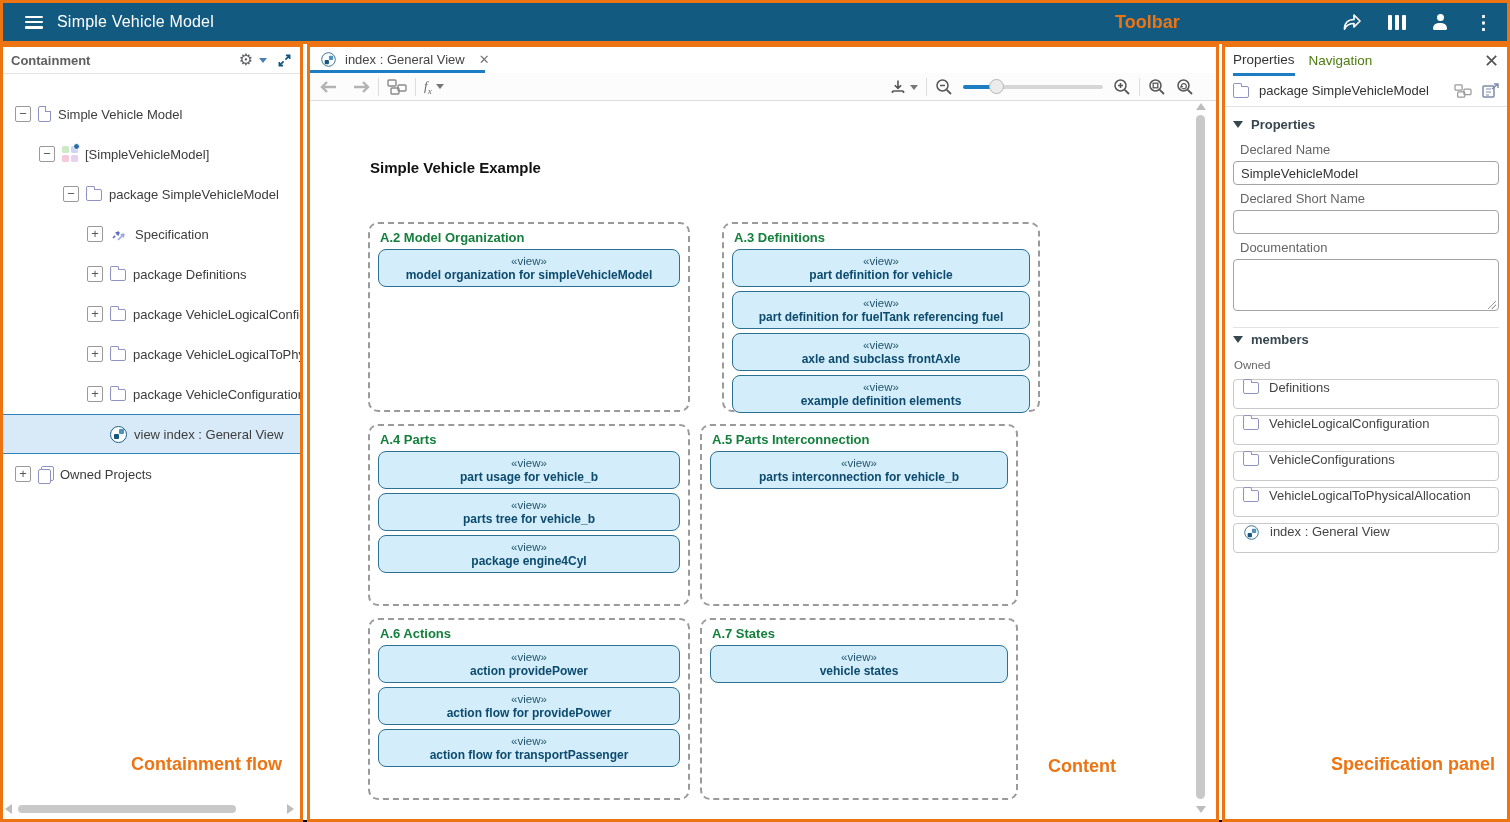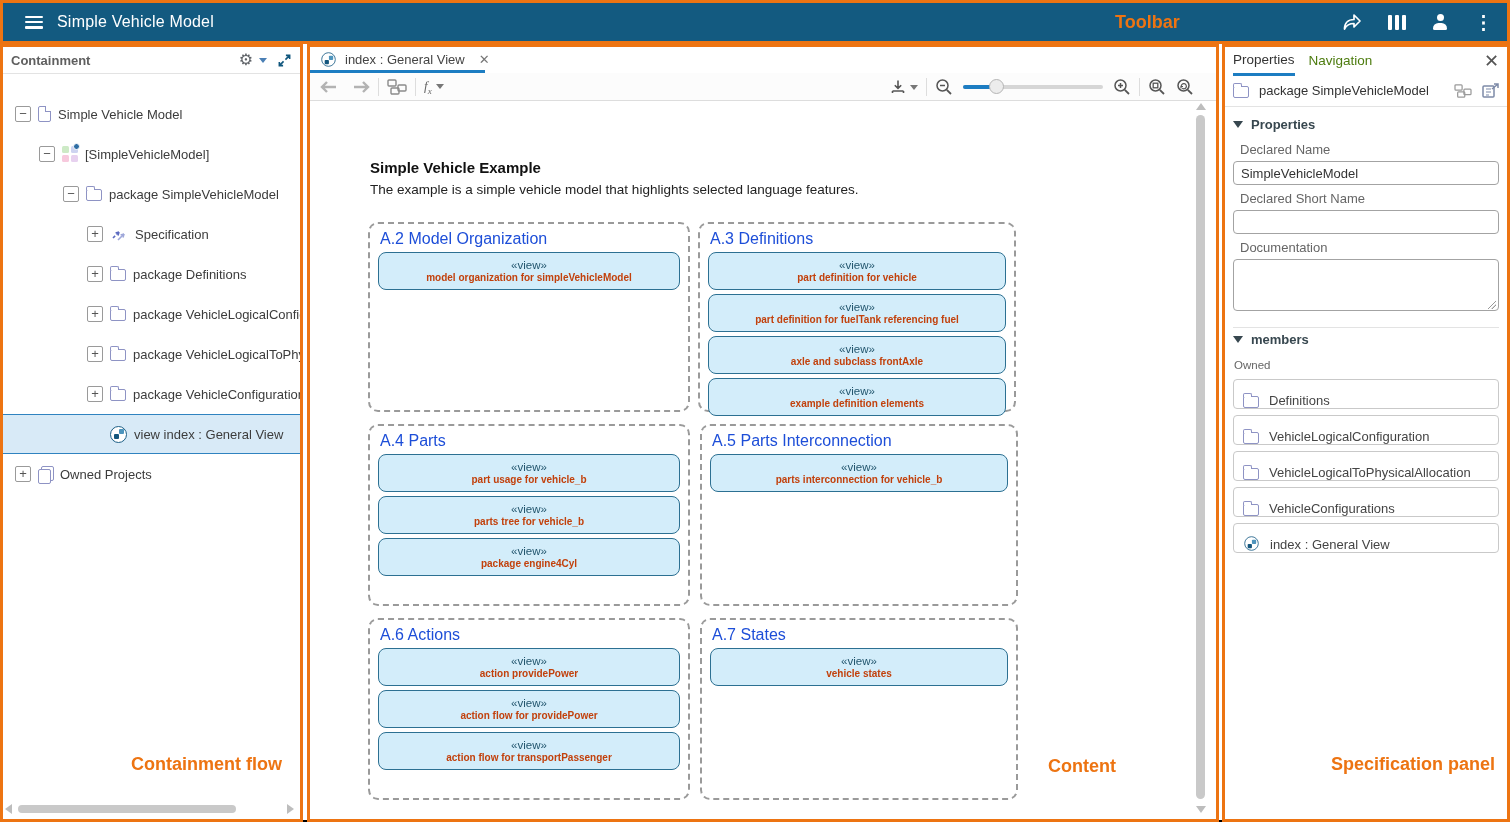--- a/index.html
+++ b/index.html
@@ -47,25 +47,25 @@
   .fx sub { font-size:9px; }
   .caret { width:0;height:0;border-left:4px solid transparent;border-right:4px solid transparent;border-top:5px solid #777; display:inline-block; margin-left:4px;}
   .dt-right { position:absolute; right:22px; top:0; height:28px; display:flex; align-items:center; }
   .slider { width:140px; height:4px; background:#d6d6d6; border-radius:2px; position:relative; margin:0 10px; }
   .slider .fill { position:absolute; left:0; top:0; height:4px; width:32px; background:#1d7dc2; border-radius:2px; }
   .slider .thumb { position:absolute; left:26px; top:-6px; width:15px; height:15px; border-radius:50%; background:#ececec; border:1px solid #b5b5b5; cursor:pointer;}
   .canvas { position:absolute; left:0; top:54px; right:0; bottom:0; background:#fff; overflow:hidden; }
   .d-title { position:absolute; left:60px; top:58px; font-size:15px; font-weight:bold; color:#111; }
   .d-sub { position:absolute; left:60px; top:81px; font-size:13.5px; color:#222; }
   .group { position:absolute; border:2px dashed #9a9a9a; border-radius:10px; padding:4px 8px; }
-  .glabel { font-size:16px; font-weight:normal; color:#1d4ed8; margin:2px 0 4px 2px; }
+  .glabel { font-size:13px; font-weight:bold; color:#15803d; margin:2px 0 4px 2px; }
   .vbox { background:#d3edfa; border:1.5px solid #2c7092; border-radius:8px; height:38px; margin-bottom:4px;
           display:flex; flex-direction:column; align-items:center; justify-content:center; cursor:pointer;}
   .stereo { font-size:11.5px; color:#23566e; }
-  .vname { font-size:10px; font-weight:bold; color:#c2410c; margin-top:1px; }
+  .vname { font-size:12px; font-weight:bold; color:#0c4a6e; margin-top:1px; }
   .vscroll { position:absolute; right:9px; top:56px; bottom:6px; width:12px; }
   .vs-up { position:absolute; top:0; left:1px; width:0;height:0; border-left:5px solid transparent;border-right:5px solid transparent;border-bottom:7px solid #bdbdbd;}
   .vs-down { position:absolute; bottom:0; left:1px; width:0;height:0; border-left:5px solid transparent;border-right:5px solid transparent;border-top:7px solid #bdbdbd;}
   .vs-thumb { position:absolute; top:12px; bottom:14px; left:1px; width:9px; background:#c9c9c9; border-radius:5px; }
   .annot-content { left:738px; bottom:42px; }
 
   
   .spec { left:1222px; top:44px; width:288px; height:778px; }
   .spec-tabs { height:28px; display:flex; align-items:center; padding:0 8px; position:relative; }
   .spec-tab { font-size:13.5px; margin-right:14px; padding:5px 0 6px 0; cursor:pointer;}
@@ -80,21 +80,21 @@
   .flabel { font-size:13px; color:#666; margin:6px 0 4px 7px; }
   .finput { width:100%; height:24px; border:1px solid #a3a3a3; border-radius:4px; font-size:13px; color:#333;
             padding:0 7px; font-family:"Liberation Sans", sans-serif; background:#fff; }
   .ftext { width:100%; height:52px; border:1px solid #a3a3a3; border-radius:4px; resize:none;
            font-family:"Liberation Sans", sans-serif; font-size:13px; padding:4px 7px; position:relative;}
   .ta-wrap { position:relative; }
   .ta-grip { position:absolute; right:3px; bottom:6px; width:8px; height:8px;
              background:linear-gradient(135deg, transparent 44%, #999 46%, #999 54%, transparent 56%, transparent 68%, #999 70%, #999 78%, transparent 80%); pointer-events:none;}
   .spec-div { height:1px; background:#e3e3e3; margin:12px 0 0 0; }
   .owned-label { font-size:11.5px; color:#666; margin:12px 0 8px 1px; }
-  .chip { height:30px; border:1px solid #c9c9c9; border-radius:4px; background:#fff; display:flex; align-items:flex-end;
+  .chip { height:30px; border:1px solid #c9c9c9; border-radius:4px; background:#fff; display:flex; align-items:flex-start;
           gap:10px; padding:0 9px; margin-bottom:6px; cursor:pointer;}
   .chip-label { font-size:13px; color:#444; white-space:nowrap; overflow:hidden; }
   .annot-spec { right:12px; bottom:44px; }
 
   
   .i-doc { position:relative; width:13px; height:16px; border:1.5px solid #8e93c4; border-radius:2px; background:#fff; flex:0 0 auto;}
   .i-doc::after { content:""; position:absolute; right:-1px; top:-1px; width:5px; height:5px; background:#fff;
                   border-left:1.5px solid #8e93c4; border-bottom:1.5px solid #8e93c4; }
   .i-docs { position:relative; width:15px; height:17px; flex:0 0 auto;}
   .i-docs::before { content:""; position:absolute; left:3px; top:0; width:11px; height:13px; border:1.5px solid #8e93c4; border-radius:2px; background:#fff;}
@@ -308,31 +308,30 @@
               <circle cx="7.5" cy="7.5" r="5.5" fill="none" stroke="#555" stroke-width="1.5"></circle>
               <path d="M11.8 11.8 L16 16" stroke="#555" stroke-width="1.8"></path>
               <path d="M5.2 8.5 a2.6 2.6 0 1 1 1 1.8 M5 10.5 v-2 h2" stroke="#555" stroke-width="1.2" fill="none"></path>
             </svg>
         </span>
       </div>
     </div>
 
     <div class="canvas">
       <div class="d-title">Simple Vehicle Example</div>
-      <div class="d-sub">The example is a simple vehicle model that highlights selected language features.</div>
 
       <div class="group" style="left:58px; top:121px; width:322px; height:190px">
         <div class="glabel">A.2 Model Organization</div>
         <div class="vbox">
           <div class="stereo">«view»</div>
           <div class="vname">model organization for simpleVehicleModel</div>
         </div>
       </div>
 
-      <div class="group" style="left:388px; top:121px; width:318px; height:190px">
+      <div class="group" style="left:412px; top:121px; width:318px; height:190px">
         <div class="glabel">A.3 Definitions</div>
         <div class="vbox">
           <div class="stereo">«view»</div>
           <div class="vname">part definition for vehicle</div>
         </div>
         <div class="vbox">
           <div class="stereo">«view»</div>
           <div class="vname">part definition for fuelTank referencing fuel</div>
         </div>
         <div class="vbox">
@@ -454,25 +453,25 @@
       <div class="chip">
         <span class="i-folder"></span>
         <span class="chip-label">Definitions</span>
       </div>
       <div class="chip">
         <span class="i-folder"></span>
         <span class="chip-label">VehicleLogicalConfiguration</span>
       </div>
       <div class="chip">
         <span class="i-folder"></span>
+        <span class="chip-label">VehicleConfigurations</span>
+      </div>
+      <div class="chip">
+        <span class="i-folder"></span>
         <span class="chip-label">VehicleLogicalToPhysicalAllocation</span>
-      </div>
-      <div class="chip">
-        <span class="i-folder"></span>
-        <span class="chip-label">VehicleConfigurations</span>
       </div>
       <div class="chip">
         <span class="i-view small"></span>
         <span class="chip-label">index : General View</span>
       </div>
     </div>
 
     <span class="annot annot-spec">Specification panel</span>
   </div>
 

